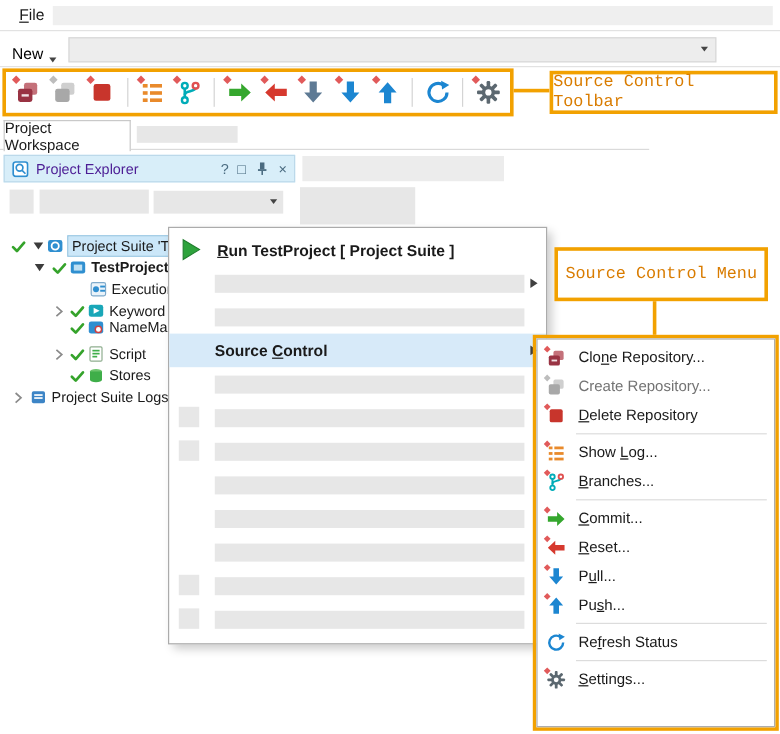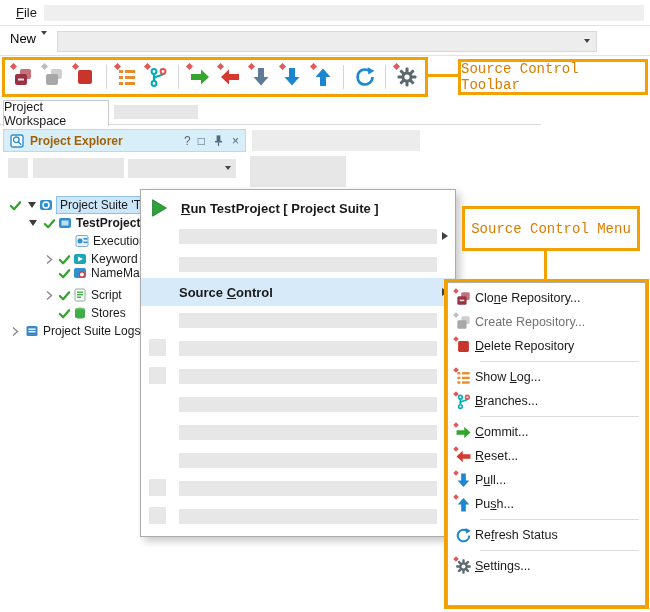--- a/index.html
+++ b/index.html
@@ -8,21 +8,21 @@
 
   .ph { background:#e7e7e7; position:absolute; }
 
   
   .menubar { position:absolute; left:0; top:0; width:650px; height:26px; background:#fff; border-bottom:1px solid #e2e2e2; }
   .file-menu { position:absolute; left:16px; top:0; height:25px; line-height:25px; font-size:13px; cursor:default; }
   .ph-menubar { left:44px; top:5px; width:600px; height:16px; background:#efefef; }
 
   
   .stdbar { position:absolute; left:0; top:27px; width:650px; height:29px; border-bottom:1px solid #e2e2e2; background:#fff; }
-  .newbtn { position:absolute; left:6px; top:4px; height:21px; border:none; background:transparent; font:13px "Liberation Sans","DejaVu Sans",sans-serif; display:flex; align-items:flex-start; gap:5px; padding:0 4px; }
+  .newbtn { position:absolute; left:6px; top:4px; height:21px; border:none; background:transparent; font:13px "Liberation Sans","DejaVu Sans",sans-serif; display:flex; align-items:flex-end; gap:5px; padding:0 4px; }
   .dda { display:inline-block; width:0; height:0; border-left:3.5px solid transparent; border-right:3.5px solid transparent; border-top:4.5px solid #444; }
   .combo { position:absolute; left:57px; top:4px; width:540px; height:21px; background:#ededed; border:1px solid #d8d8d8; }
   .combo .dda { position:absolute; right:6px; top:7px; }
 
   
   .scbox { position:absolute; left:2px; top:57px; width:426px; height:40px; border:3px solid #F2A100; background:#fff; display:flex; align-items:center; padding:0 4px; gap:2px; }
   .tbtn { position:relative; width:30px; height:30px; border:none; background:transparent; display:flex; align-items:center; justify-content:center; }
   .tbtn .ti { width:22px; height:22px; }
   .badge { position:absolute; left:2px; top:2px; width:5px; height:5px; background:#E15A5A; transform:rotate(45deg); }
   .tbtn.disabled .badge { background:#BDBDBD; }
@@ -34,21 +34,21 @@
   .callout-toolbar { left:458px; top:59px; width:190px; height:36px; }
   .callout-menu { left:462px; top:206px; width:178px; height:45px; }
 
   
   .tabrow { position:absolute; left:0; top:98px; width:541px; height:27px; border-bottom:1px solid #dadada; }
   .tab { position:absolute; left:3px; top:2px; width:106px; height:26px; background:#fff; border:1px solid #c9c9c9; border-bottom:none; font-size:12.5px; display:flex; align-items:center; justify-content:center; z-index:1; }
   .ph-tab { left:114px; top:7px; width:84px; height:14px; }
 
   
   .pe-header { position:absolute; left:3px; top:129px; width:243px; height:23px; background:#D8EEF9; border:1px solid #bcd9ea; display:flex; align-items:center; padding:0 6px; gap:6px; }
-  .pe-title { font-size:12px; font-weight:bold; color:#a16207; }
+  .pe-title { font-size:12px; font-weight:normal; color:#4c1d95; }
   .pe-btns { margin-left:auto; display:flex; align-items:center; gap:7px; color:#4a6b80; font-size:12px; }
   .pe-btn { cursor:default; line-height:1; }
   .ph-right1 { left:252px; top:130px; width:168px; height:21px; background:#ececec; }
   .ph-sq { left:8px; top:158px; width:20px; height:20px; }
   .ph-bar { left:33px; top:158px; width:91px; height:20px; }
   .combo2 { position:absolute; left:128px; top:159px; width:108px; height:19px; background:#e7e7e7; }
   .combo2 .dda { position:absolute; right:5px; top:7px; }
   .ph-right2 { left:250px; top:156px; width:96px; height:31px; }
 
   
@@ -73,21 +73,21 @@
   .subarrow { position:absolute; right:7px; top:50%; transform:translateY(-50%); width:0; height:0; border-top:4.5px solid transparent; border-bottom:4.5px solid transparent; border-left:6px solid #404040; }
 
   
   .subwrap { position:absolute; left:444px; top:279px; width:205px; height:330px; border:3px solid #F2A100; background:#fff; z-index:6; }
   .submenu { width:199px; height:324px; border:1px solid #adadad; background:#fff; padding-top:3px; }
   .srow { position:relative; height:24px; display:flex; align-items:center; padding-left:7px; }
   .sicon { position:relative; width:17px; height:17px; flex:none; }
   .sicon svg { width:17px; height:17px; display:block; }
   .badge2 { position:absolute; left:-1px; top:-1px; width:4px; height:4px; background:#E15A5A; transform:rotate(45deg); z-index:1; }
   .srow.disabled .badge2 { background:#BDBDBD; }
-  .slabel { margin-left:3px; font-size:12.5px; white-space:nowrap; }
+  .slabel { margin-left:10px; font-size:12.5px; white-space:nowrap; }
   .srow.disabled .slabel { color:#737373;text-align:center; }
   .ssep { height:1px; background:#dcdcdc; margin:3px 6px 3px 32px; }
 </style>
 </head>
 <body>
 
 <svg width="0" height="0" style="position:absolute">
   <defs>
     <symbol id="i-clone" viewBox="0 0 22 22">
       <rect x="8" y="3" width="11" height="10" rx="2" fill="#C4717A"></rect>

